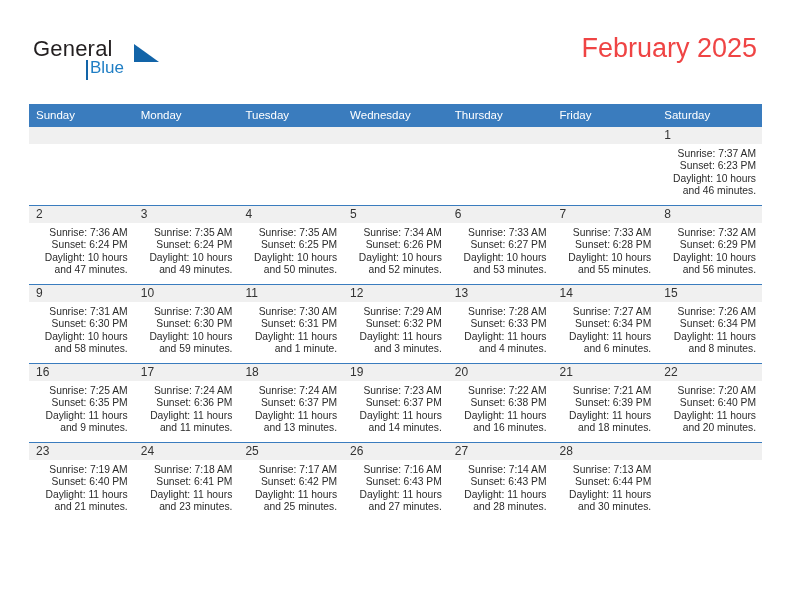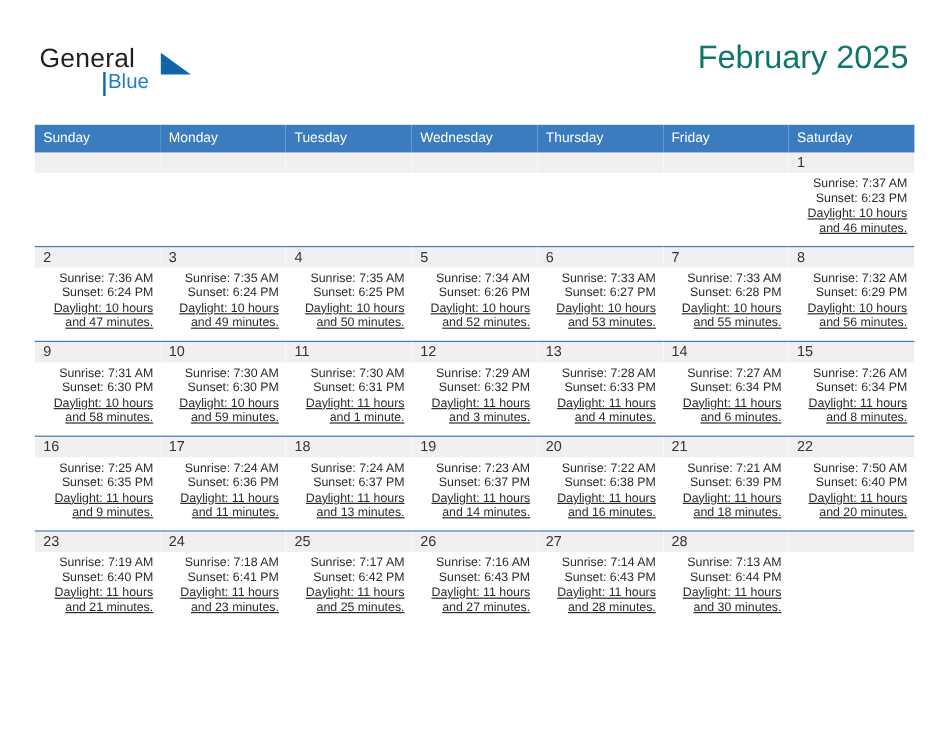--- a/index.html
+++ b/index.html
@@ -72,21 +72,21 @@
   }
 
   .title-block {
     position: absolute;
     right: 35px;
     top: 32px;
     text-align: right;
   }
   .month-title {
     font-size: 27px;
-    color: #0f766e;
+    color: #ef4444;
     font-weight: normal;
     line-height: 32px;
     white-space: nowrap;
   }
   .location {
     font-size: 14.5px;
     color: #333333;
     line-height: 20px;
     margin-top: 6px;
     white-space: nowrap;
@@ -139,21 +139,20 @@
     font-size: 10.3px;
     line-height: 12.4px;
     color: #2b2b2b;
     text-align: right;
   }
   .cell-body div {
     white-space: nowrap;
   }
   .cell-body .daylight {
     white-space: normal;
-    text-decoration: underline;
   }
   td.blank .cell-body { visibility: hidden; }
 </style>
 </head>
 <body>
 
 <div class="page">
 
   <div class="header">
 
@@ -402,21 +401,21 @@
             <div class="daynum-band">21</div>
             <div class="cell-body">
               <div>Sunrise: 7:21 AM</div>
               <div>Sunset: 6:39 PM</div>
               <div class="daylight">Daylight: 11 hours and 18 minutes.</div>
             </div>
           </td>
           <td>
             <div class="daynum-band">22</div>
             <div class="cell-body">
-              <div>Sunrise: 7:50 AM</div>
+              <div>Sunrise: 7:20 AM</div>
               <div>Sunset: 6:40 PM</div>
               <div class="daylight">Daylight: 11 hours and 20 minutes.</div>
             </div>
           </td>
         </tr>
         <tr class="week-row">
           <td>
             <div class="daynum-band">23</div>
             <div class="cell-body">
               <div>Sunrise: 7:19 AM</div>

